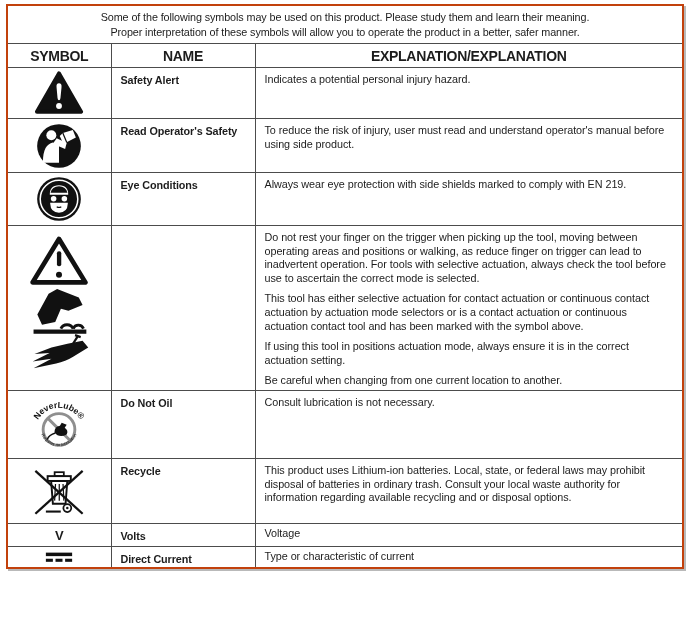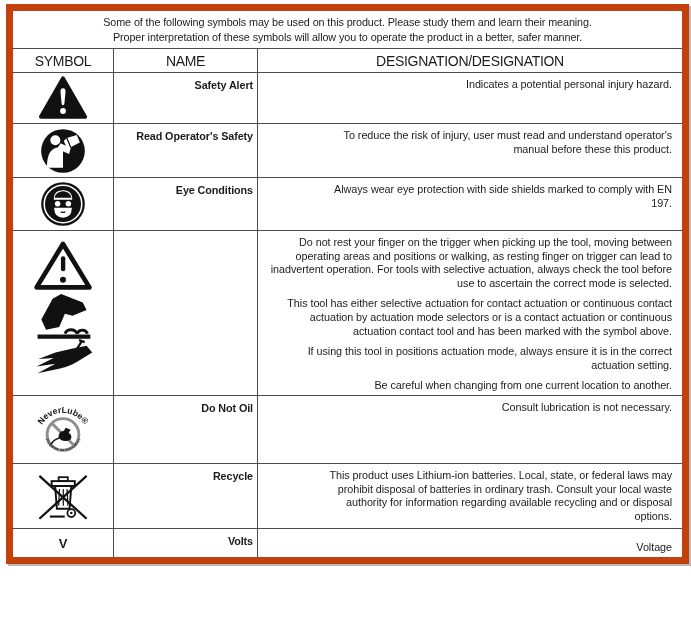--- a/index.html
+++ b/index.html
@@ -1,38 +1,38 @@
 <!DOCTYPE html>
 <html><head>
 <meta charset="utf-8">
 <style>
   * { box-sizing: border-box; margin: 0; padding: 0; }
   html,body { width: 691px; height: 629px; background: #fff; overflow: hidden; }
   body { font-family: "Liberation Sans", sans-serif; color: #1c1c1c; }
   .sheet { width: 678px; margin: 4px 0 0 6px; }
   table { width: 676px; table-layout: fixed; border-collapse: collapse;
-          border: 7px solid #c2410c; box-shadow: 2px 2px 0 #b9b9b9; }
+          border: 2px solid #c2410c; box-shadow: 2px 2px 0 #b9b9b9; }
   col.c-sym  { width: 104px; }
   col.c-name { width: 144px; }
   col.c-desc { width: 428px; }
-  td, th { border: 1px solid #4c4c4c; text-align: right; }
+  td, th { border: 1px solid #4c4c4c; }
   .intro-cell { text-align: center; font-size: 10.8px; line-height: 14.5px;
                 padding: 4px 6px; font-weight: 400; letter-spacing: -0.1px; }
-  th { font-size: 14px; font-weight: 400; letter-spacing: -0.3px; text-align: center;
+  th { font-size: 14px; font-weight: 700; letter-spacing: -0.3px; text-align: center;
        padding: 3px 0; }
   td.sym  { text-align: center; vertical-align: middle; padding: 2px 0; }
   td.sym.top { vertical-align: top; padding-top: 5px; }
   td.name { vertical-align: top; padding: 6px 4px 0 9px; font-weight: 700;
             font-size: 10.8px; letter-spacing: -0.1px; }
   td.desc { vertical-align: top; padding: 5px 10px 2px 9px; font-size: 10.8px;
             line-height: 13.6px; letter-spacing: -0.05px; }
   td.desc p { margin: 0 0 7px 0; }
-  td.desc p:last-child { margin-bottom: 0; margin-left: 44px; }
+  td.desc p:last-child { margin-bottom: 0; }
   tr.compact td.name { padding-top: 6px; }
-  tr.compact td.desc { padding-top: 12px; }
+  tr.compact td.desc { padding-top: 3px; }
   tr.compact td.sym  { padding: 0; }
   .v-glyph { font-weight: 700; font-size: 13px; }
   svg { display: block; margin: 0 auto; }
   .nl-top { font-weight: 700; }
 </style>
 </head>
 <body>
 
 <div class="sheet">
 <table>
@@ -46,21 +46,21 @@
         <tr style="height:38px">
     <td colspan="3" class="intro-cell">
       <div>Some of the following symbols may be used on this product. Please study them and learn their meaning.</div>
       <div>Proper interpretation of these symbols will allow you to operate the product in a better, safer manner.</div>
     </td>
   </tr>
 
   <tr style="height:24px">
     <th>SYMBOL</th>
     <th>NAME</th>
-    <th>DESIGNATION/DESIGNATION</th>
+    <th>EXPLANATION/EXPLANATION</th>
   </tr>
 
   <tr style="height:51px">
     <td class="sym">
       <svg width="50" height="44" viewBox="0 0 60 54">
         <path d="M30 3 L57 50 H3 Z" fill="#111" stroke="#111" stroke-width="5" stroke-linejoin="round"></path>
         <path d="M30 15 q3.6 0 3.1 5 l-1.3 13 q-0.3 3 -1.8 3 t-1.8 -3 L27 20 q-0.6 -5 3 -5" fill="#fff"></path>
         <circle cx="30" cy="43" r="3.6" fill="#fff"></circle>
       </svg>
     </td>
@@ -77,61 +77,61 @@
         <circle cx="20" cy="16" r="6.5" fill="#fff"></circle>
         <path d="M9 52 C9 34 14 27.5 22 25.5 L30 29 L30 52 Z" fill="#fff"></path>
         <path d="M22 27 L38 34 L40 26 L27 20 Z" fill="#fff"></path>
         <path d="M31 17 L35 13 L40 25 L36 28 Z" fill="#fff"></path>
         <path d="M35 13 L48 9 L52 19 L40 25 Z" fill="#fff"></path>
         <path d="M35 13 L40 25" stroke="#111" stroke-width="1.6"></path>
       </svg>
     </td>
     <td class="name">Read Operator's Safety</td>
     <td class="desc">
-            <p>To reduce the risk of injury, user must read and understand operator's manual before these this product.</p>
+            <p>To reduce the risk of injury, user must read and understand operator's manual before using side product.</p>
           </td>
   </tr>
 
   <tr style="height:53px">
     <td class="sym">
       <svg width="46" height="46" viewBox="0 0 60 60">
         <circle cx="30" cy="30" r="28.5" fill="#111"></circle>
         <circle cx="30" cy="30" r="24.5" fill="none" stroke="#fff" stroke-width="2"></circle>
         <path d="M18 26 Q17 12 30 12 Q43 12 42 26 L41.5 36 Q41 48 30 48 Q19 48 18.5 36 Z" fill="#fff"></path>
         <path d="M19 22 Q21 13.5 30 13.5 Q39 13.5 41 22 Z" fill="#111"></path>
         <rect x="13" y="24.5" width="34" height="10.5" rx="5" fill="#111"></rect>
         <circle cx="23" cy="29.7" r="3.6" fill="#fff"></circle>
         <circle cx="37" cy="29.7" r="3.6" fill="#fff"></circle>
         <path d="M27 40 q3 2 6 0" stroke="#111" stroke-width="1.6" fill="none"></path>
       </svg>
     </td>
     <td class="name">Eye Conditions</td>
     <td class="desc">
-            <p>Always wear eye protection with side shields marked to comply with EN 197.</p>
+            <p>Always wear eye protection with side shields marked to comply with EN 219.</p>
           </td>
   </tr>
 
   <tr style="height:162px">
     <td class="sym top">
       <svg width="66" height="148" viewBox="0 0 70 152">
         <path d="M35 6 L63 52 H7 Z" fill="none" stroke="#111" stroke-width="5" stroke-linejoin="round"></path>
         <rect x="32.8" y="19" width="4.6" height="16" rx="2.2" fill="#111"></rect>
         <circle cx="35" cy="44" r="3.2" fill="#111"></circle>
         <path d="M12 86 L24 64 L33 59 L56 68 L60 76 L45 82 L37 80 L31 94 L17 97 Z" fill="#111"></path>
         <path d="M37 101 a7 6.5 0 0 1 13 0" fill="none" stroke="#111" stroke-width="3"></path>
         <path d="M50 101 a6 6 0 0 1 11 0" fill="none" stroke="#111" stroke-width="3"></path>
         <rect x="8" y="102" width="56" height="4.5" fill="#111"></rect>
         <path d="M48 120 l7 -11" stroke="#111" stroke-width="2.4"></path>
         <path d="M52 108 l6 2" stroke="#111" stroke-width="2.4"></path>
         <path d="M60 114 L66 121 L50 131 Q42 136 32 138 L8 143 L27 133 L7 136 L25 127 L9 128 L27 121 L44 117 Z" fill="#111"></path>
       </svg>
     </td>
     <td class="name"></td>
     <td class="desc">
-      <p>Do not rest your finger on the trigger when picking up the tool, moving between operating areas and positions or walking, as resting finger on trigger can lead to inadvertent operation. For tools with selective actuation, always check the tool before use to ascertain the correct mode is selected.</p>
+      <p>Do not rest your finger on the trigger when picking up the tool, moving between operating areas and positions or walking, as reduce finger on trigger can lead to inadvertent operation. For tools with selective actuation, always check the tool before use to ascertain the correct mode is selected.</p>
       <p>This tool has either selective actuation for contact actuation or continuous contact actuation by actuation mode selectors or is a contact actuation or continuous actuation contact tool and has been marked with the symbol above.</p>
       <p>If using this tool in positions actuation mode, always ensure it is in the correct actuation setting.</p>
       <p>Be careful when changing from one current location to another.</p>
     </td>
   </tr>
 
   <tr style="height:68px">
     <td class="sym">
       <svg width="58" height="60" viewBox="0 0 64 66">
         <defs>
@@ -180,16 +180,30 @@
   <tr class="compact" style="height:23px">
     <td class="sym">
       <span class="v-glyph">V</span>
     </td>
     <td class="name">Volts</td>
     <td class="desc">
             <p>Voltage</p>
           </td>
   </tr>
 
+  <tr class="compact" style="height:22px">
+    <td class="sym">
+      <svg width="28" height="12" viewBox="0 0 32 13">
+        <rect x="1" y="1.5" width="30" height="4" fill="#111"></rect>
+        <rect x="1" y="8.5" width="8" height="3.5" fill="#111"></rect>
+        <rect x="12" y="8.5" width="8" height="3.5" fill="#111"></rect>
+        <rect x="23" y="8.5" width="8" height="3.5" fill="#111"></rect>
+      </svg>
+    </td>
+    <td class="name">Direct Current</td>
+    <td class="desc">
+            <p>Type or characteristic of current</p>
+          </td>
+  </tr>
 
 </tbody>
     </table>
 </div>
 
 </body></html>

